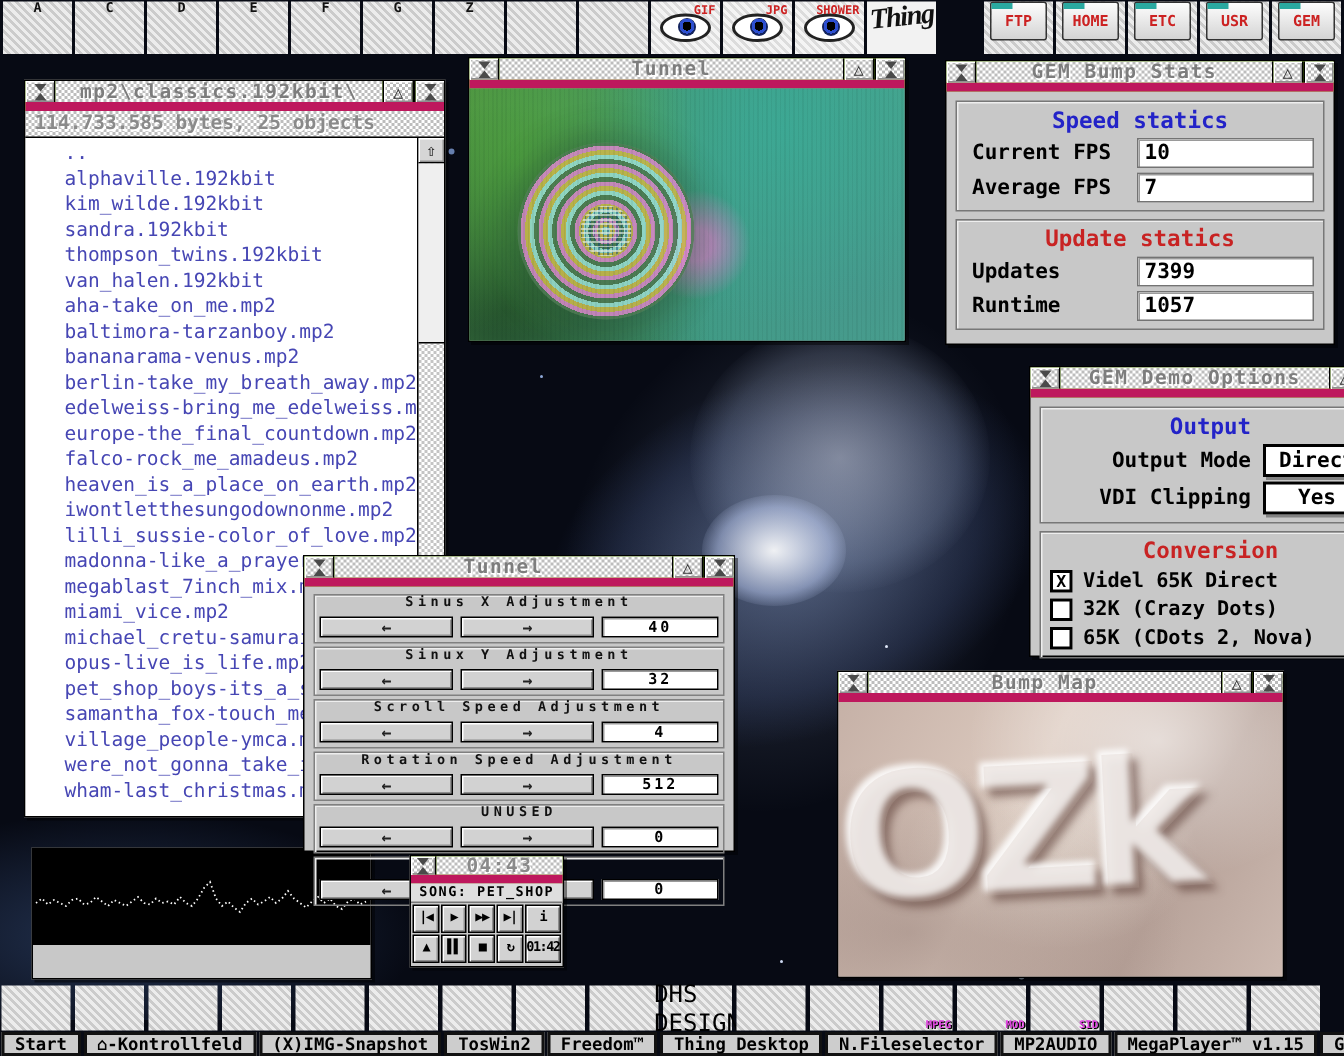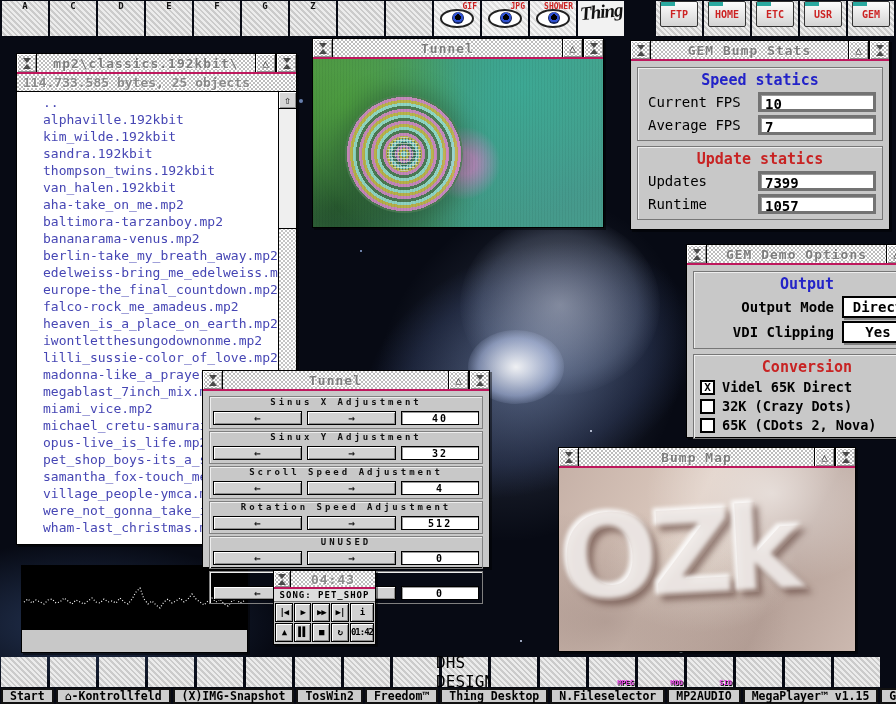--- a/index.html
+++ b/index.html
@@ -22,21 +22,21 @@
     background:radial-gradient(rgba(255,255,255,.9), rgba(200,215,255,.45) 55%, transparent 75%); }
   #bg-water { left:0; top:540px; width:280px; height:140px;
     background:radial-gradient(ellipse at 30% 60%, rgba(90,130,200,.35), transparent 70%); }
   #bg-stars { left:0; top:0; width:2px; height:2px; background:transparent; border-radius:50%;
     box-shadow: 120px 250px 0 1px #cdd9f2, 210px 420px 0 0 #8fa9d8, 320px 600px 0 1px #bcd, 60px 430px 0 0 #7d96c4,
       640px 120px 0 1px #d6e0f5, 700px 300px 0 0 #9bb, 760px 560px 0 1px #cdd9f2, 830px 420px 0 0 #8fa9d8,
       870px 200px 0 1px #bcd, 520px 640px 0 0 #cdd9f2, 420px 560px 0 1px #6e87b5, 250px 540px 0 0 #cdd9f2,
       160px 620px 0 1px #8fa9d8, 590px 430px 0 0 #dfe7f8, 680px 650px 0 1px #9ab, 80px 330px 0 0 #aabbdd,
       360px 250px 0 0 #8fa9d8, 780px 90px 0 1px #cdd9f2, 450px 120px 0 0 #9bb, 300px 100px 0 1px #667fae; }
   .window { position:absolute; background:#c8c8c8; border:1px solid #000; box-shadow:2px 2px 0 rgba(0,0,0,.45); }
-  .titlebar { display:flex; height:20px; border-bottom:2px solid #be185d; background:#84cc16; }
+  .titlebar { display:flex; height:20px; border-bottom:6px solid #be185d; background:#84cc16; }
   .tb-box { width:20px; flex:0 0 20px; border-right:1px solid #000; display:flex; align-items:center; justify-content:center;
     background:conic-gradient(#fff 25%, #b9b9b9 0 50%, #fff 0 75%, #b9b9b9 0) 0 0/4px 4px;
     box-shadow:inset 1px 1px 0 #fff, inset -1px -1px 0 #909090; cursor:pointer; }
   .tb-box.last { border-right:none; border-left:1px solid #000; }
   .tb-title { flex:1; display:flex; align-items:center; justify-content:center;
     background:conic-gradient(#fff 25%, #bdbdbd 0 50%, #fff 0 75%, #bdbdbd 0) 0 0/4px 4px;
     font-weight:bold; font-size:13px; letter-spacing:1px; color:#7d7d7d;
     text-shadow:1px 1px 0 #fff; border-right:1px solid #000; white-space:nowrap; overflow:hidden; }
   .bowtie { width:10px; height:11px; position:relative; }
   .bowtie::before { content:""; position:absolute; top:0; left:1px; border-left:4px solid transparent; border-right:4px solid transparent; border-top:5px solid #4a4a4a; }
@@ -100,23 +100,23 @@
       repeating-linear-gradient(90deg, rgba(0,60,120,.5) 0 1px, transparent 1px 3px); }
 
   
   #w-stats { left:630px; top:40px; width:260px; height:190px; z-index:11; }
   .stats-content { padding:6px; display:flex; flex-direction:column; gap:5px; }
   .groupbox { border:1px solid #777; box-shadow:inset 1px 1px 0 #eee; padding:3px 6px 5px 6px; }
   .group-heading { text-align:center; font-weight:bold; font-size:15px; margin-bottom:3px; }
   .group-heading.blue { color:#2323c8; }
   .group-heading.red { color:#c82323; }
   .stat-row { display:flex; align-items:center; margin-top:3px; }
-  .stat-label { flex:1; font-weight:normal; font-size:14px; color:#000; padding-left:4px; }
+  .stat-label { flex:1; font-weight:bold; font-size:14px; color:#000; padding-left:4px; }
   .stat-value { width:118px; flex:0 0 118px; height:20px; font-weight:bold; font-size:14px; color:#000; padding:1px 4px 0 4px;
-    background:#fff; border:3px solid #737373; box-shadow:inset 1px 1px 0 #9a9a9a; }
+    background:#fff; border:1px solid #737373; box-shadow:inset 1px 1px 0 #9a9a9a; }
 
   
   #w-options { left:686px; top:244px; width:242px; height:194px; z-index:12; }
   .opts-content { padding:6px 6px 6px 6px; display:flex; flex-direction:column; gap:5px; }
   .opt-row { display:flex; align-items:center; margin-top:3px; }
   .opt-label { flex:1; font-weight:bold; font-size:14px; color:#000; text-align:right; padding-right:8px; }
   .opt-btn { width:72px; flex:0 0 72px; height:22px; background:#fff; border:2px solid #000; box-shadow:2px 2px 0 rgba(0,0,0,.35);
     display:flex; align-items:center; justify-content:center; font-weight:bold; font-size:14px; cursor:pointer; }
   .chk-row { display:flex; align-items:center; gap:7px; margin-top:3px; cursor:pointer; }
   .chk-box { width:15px; height:15px; flex:0 0 15px; background:#fff; border:2px solid #000;

